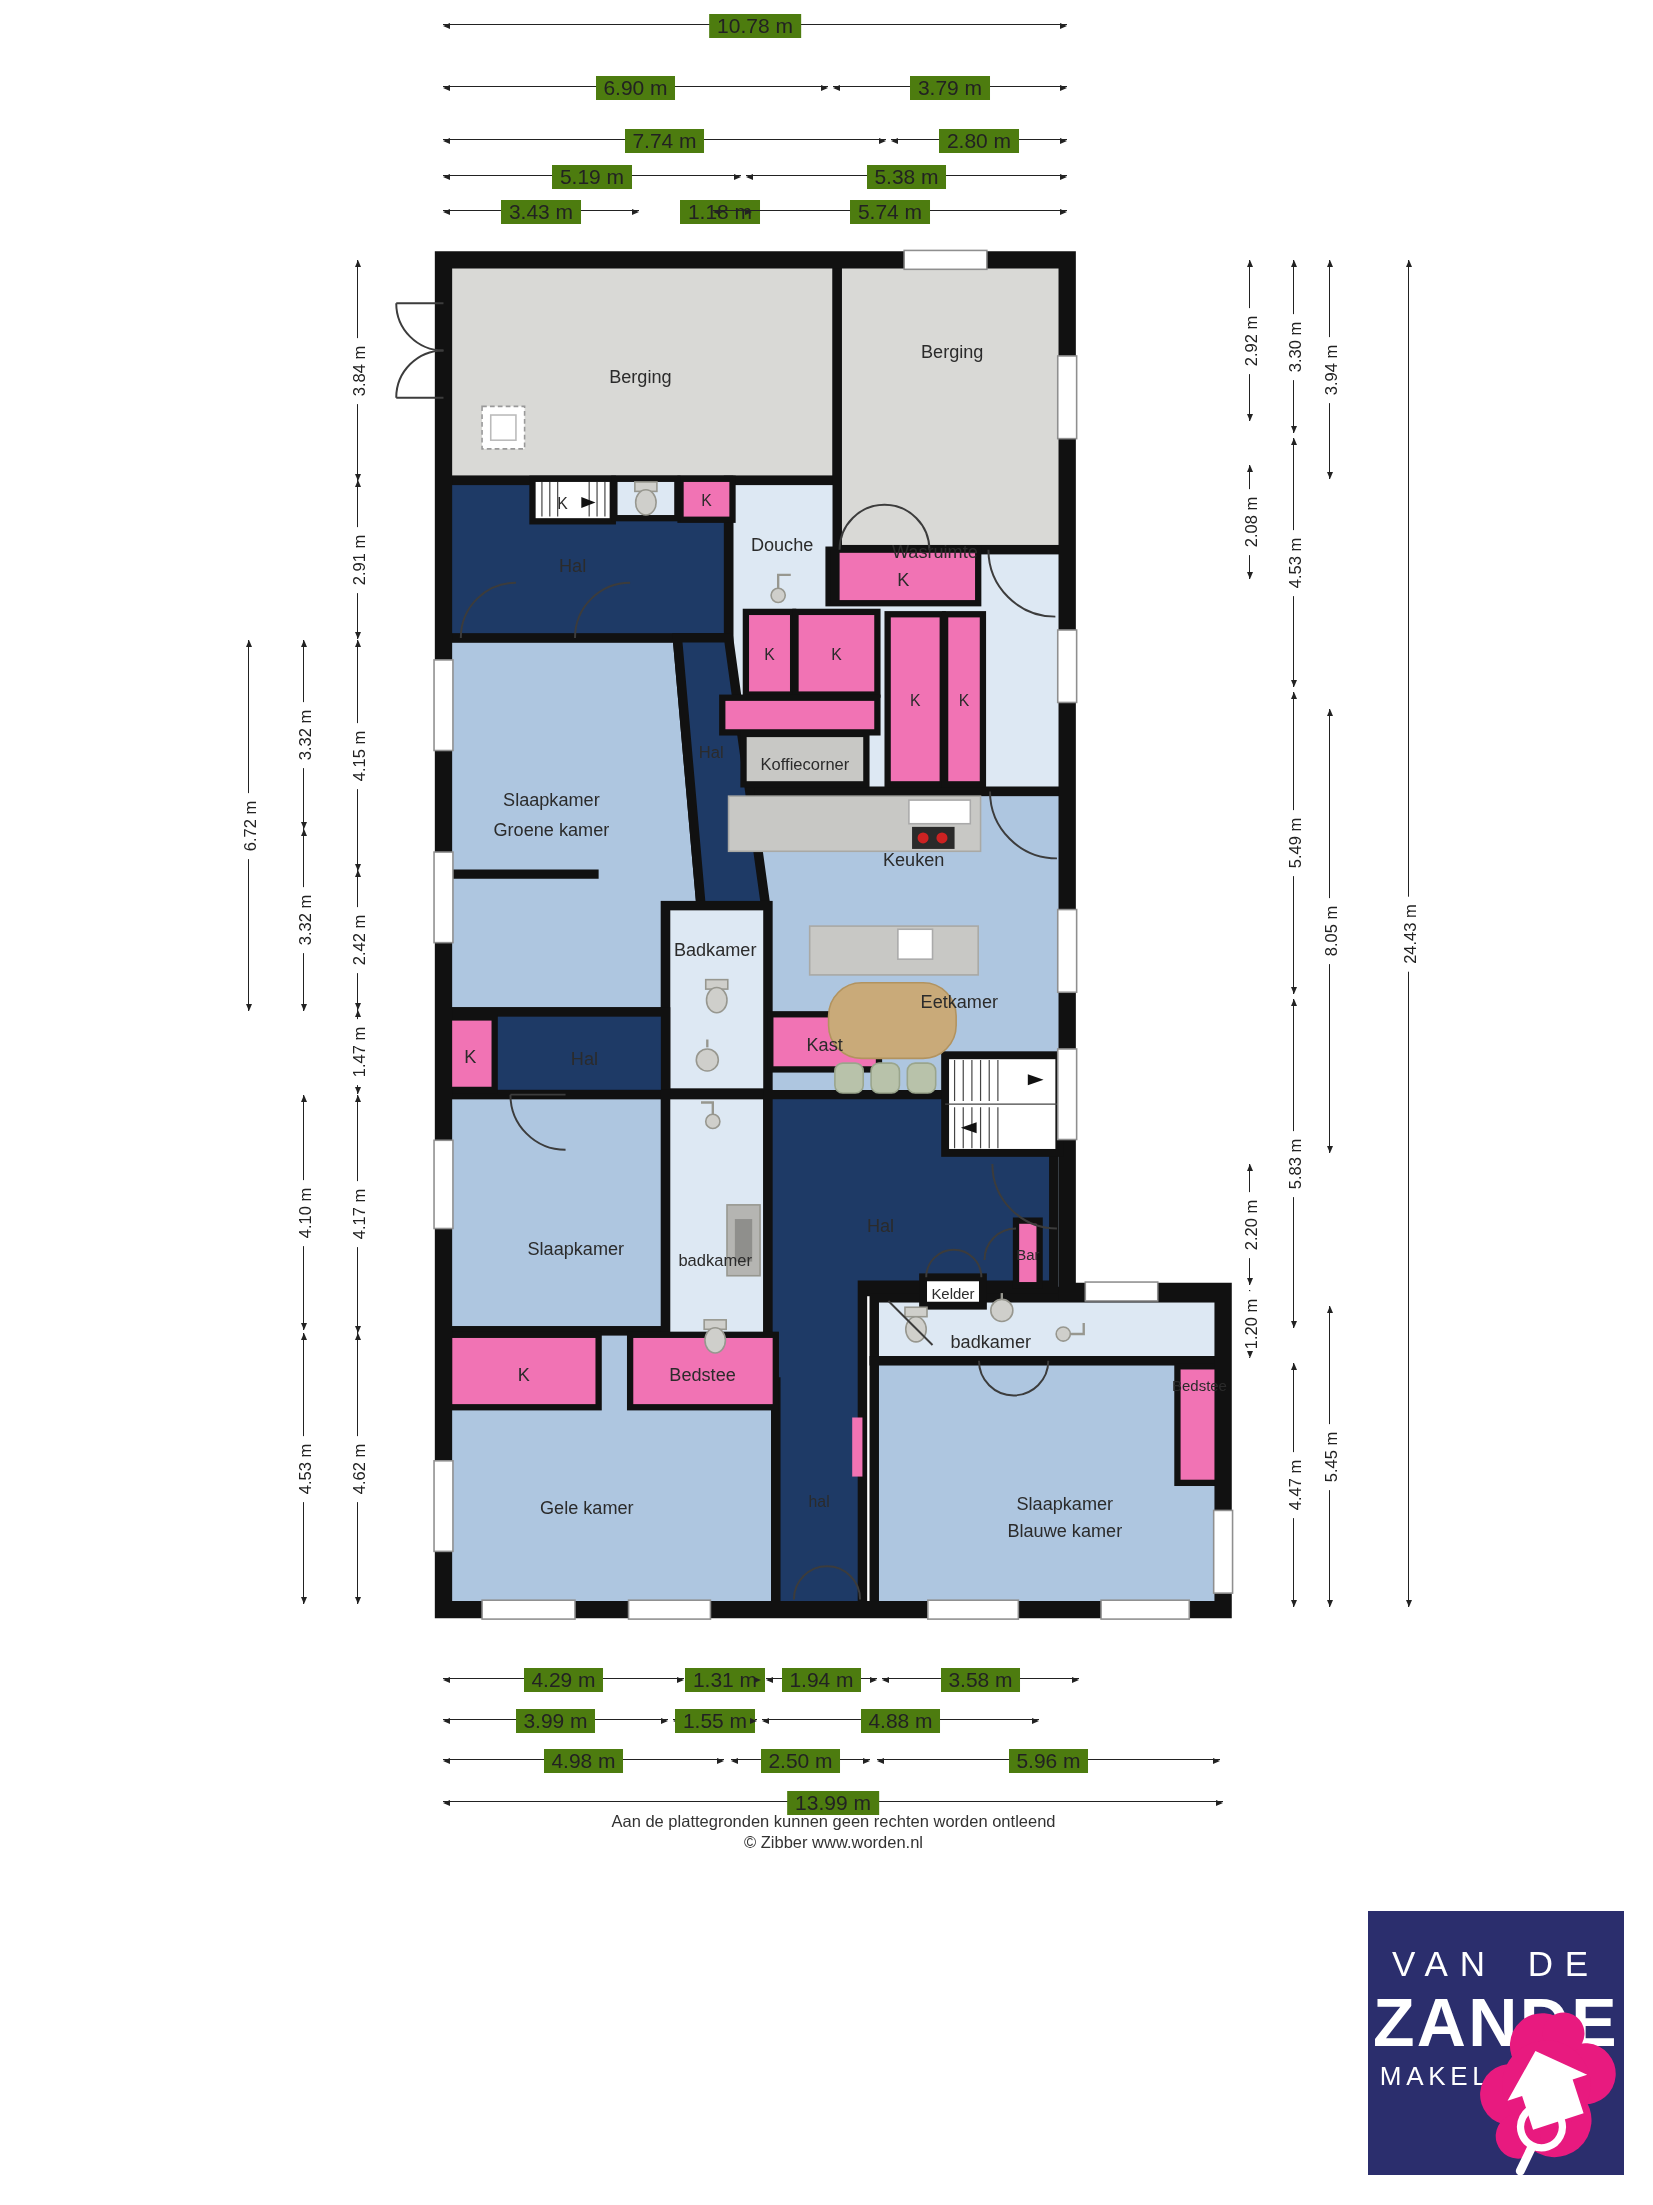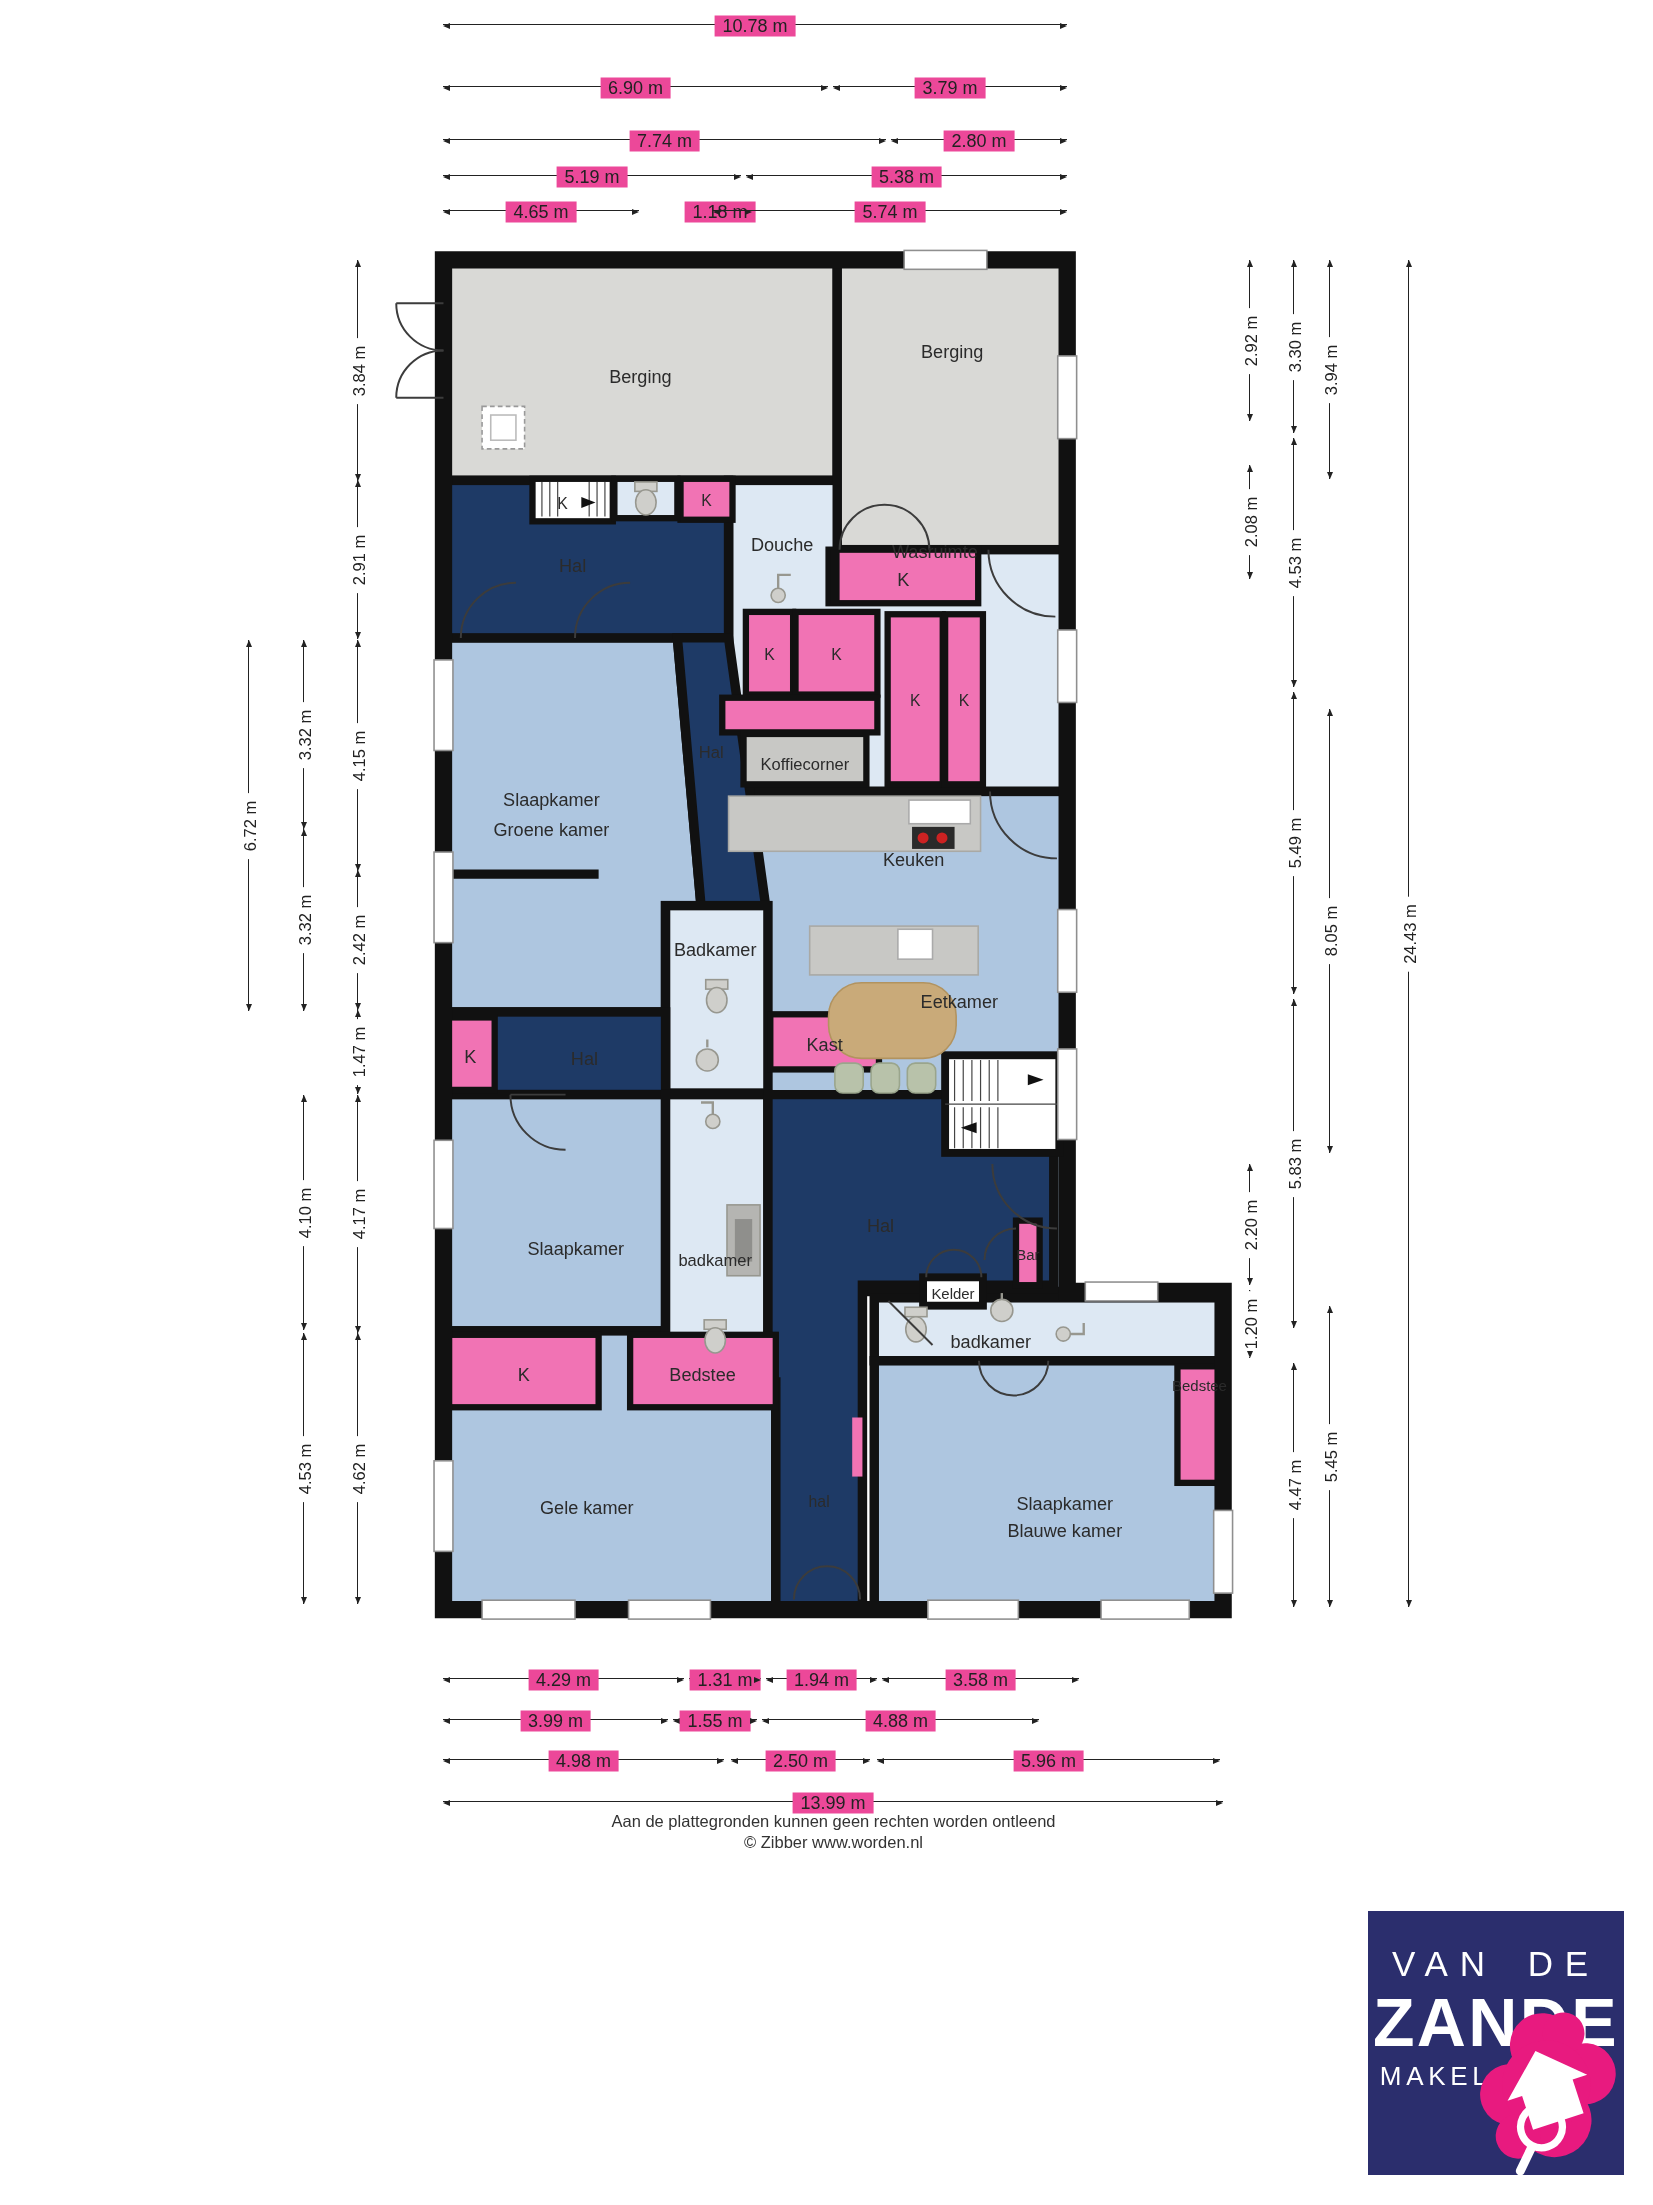--- a/index.html
+++ b/index.html
@@ -6,21 +6,21 @@
   .page{position:relative;width:1654px;height:2205px;background:#ffffff;font-family:"Liberation Sans",sans-serif;overflow:hidden;}
   .page svg.plan{position:absolute;left:0;top:0;}
   
   #dims div{position:absolute;}
   .dimh{height:0;border-top:1.6px solid #222;}
   .dimh:before{content:"";position:absolute;left:0;top:-2.4px;width:0;height:0;
     border-top:3.2px solid transparent;border-bottom:3.2px solid transparent;border-right:7.9px solid #222;}
   .dimh:after{content:"";position:absolute;right:0;top:-2.4px;width:0;height:0;
     border-top:3.2px solid transparent;border-bottom:3.2px solid transparent;border-left:7.9px solid #222;}
   .dimh>span{position:absolute;left:50%;top:0.8px;transform:translate(-50%,-50%);
-    background:#ec4899;padding:0 7.9px;font-size:18px;color:#222;white-space:nowrap;}
+    background:#4d7c0f;padding:0 7.9px;font-size:21px;color:#222;white-space:nowrap;}
   .dimv{width:0;border-left:1.6px solid #222;}
   .dimv:before{content:"";position:absolute;top:0;left:-3.2px;width:0;height:0;
     border-left:3.2px solid transparent;border-right:3.2px solid transparent;border-bottom:7.9px solid #222;}
   .dimv:after{content:"";position:absolute;bottom:0;left:-3.2px;width:0;height:0;
     border-left:3.2px solid transparent;border-right:3.2px solid transparent;border-top:7.9px solid #222;}
   .dimv>span{position:absolute;top:50%;left:0.8px;transform:translate(-50%,-50%) rotate(-90deg);
     background:#fff;padding:0 7.9px;font-size:16.5px;color:#222;white-space:nowrap;}
   
   .wall{fill:none;stroke:#111;stroke-width:22;}
   .r12{stroke:#111;stroke-width:12;}
@@ -306,21 +306,21 @@
       <div class="dimh" style="left: 891px; top: 139px; width: 176px;">
         <span>2.80 m</span>
       </div>
       <div class="dimh" style="left: 443px; top: 175px; width: 298px;">
         <span>5.19 m</span>
       </div>
       <div class="dimh" style="left: 746px; top: 175px; width: 321px;">
         <span>5.38 m</span>
       </div>
       <div class="dimh" style="left: 443px; top: 210px; width: 196px;">
-        <span>4.65 m</span>
+        <span>3.43 m</span>
       </div>
       <div class="dimh" style="left: 644px; top: 210px; width: 64px; margin-left: 44px;">
         <span>1.18 m</span>
       </div>
       <div class="dimh" style="left: 713px; top: 210px; width: 354px;">
         <span>5.74 m</span>
       </div>
       <div class="dimh" style="left: 443px; top: 1678px; width: 241px;">
         <span>4.29 m</span>
       </div>

